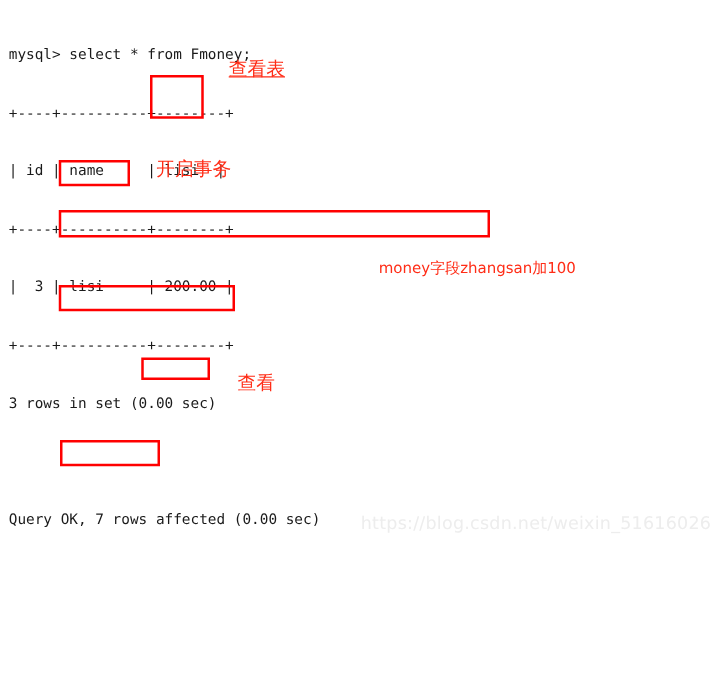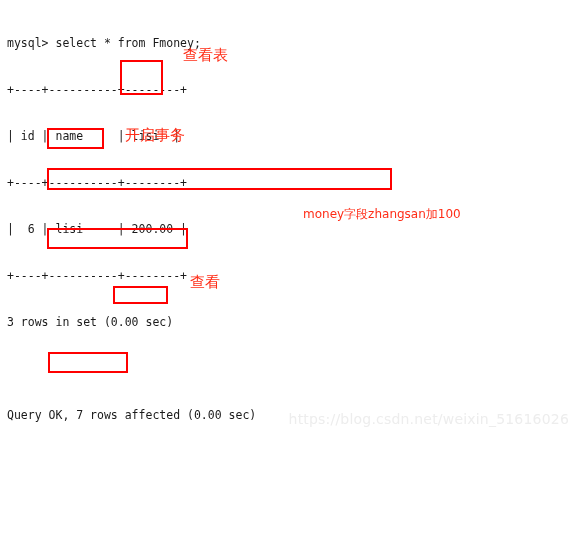--- a/index.html
+++ b/index.html
@@ -67,21 +67,21 @@
 </head>
 <body>
 
 <div id="screen">
 
   <div id="terminal">
     <div class="line">mysql&gt; select * from Fmoney;</div>
     <div class="line">+----+----------+--------+</div>
     <div class="line">| id | name     | lisi  |</div>
     <div class="line">+----+----------+--------+</div>
-    <div class="line">|  6 | lisi     | 200.00 |</div>
+    <div class="line">|  3 | lisi     | 200.00 |</div>
     <div class="line">+----+----------+--------+</div>
     <div class="line">3 rows in set (0.00 sec)</div>
     <div class="line"></div>
     <div class="line">Query OK, 7 rows affected (0.00 sec)</div>
     <div class="line"></div>
     
     
     
     
     
@@ -108,21 +108,21 @@
   </div>
 
   <div class="redbox" style="left:120px; top:60px;  width:43px;  height:35px;"></div>
   <div class="redbox" style="left:47px;  top:128px; width:57px;  height:21px;"></div>
   <div class="redbox" style="left:47px;  top:168px; width:345px; height:22px;"></div>
   <div class="redbox" style="left:47px;  top:228px; width:141px; height:21px;"></div>
   <div class="redbox" style="left:113px; top:286px; width:55px;  height:18px;"></div>
   <div class="redbox" style="left:48px;  top:352px; width:80px;  height:21px;"></div>
   <div class="redbox" style="left:108px; top:450px; width:65px;  height:22px;"></div>
 
-  <div class="annot" style="left:183px; top:47px;">查看表</div>
+  <div class="annot" style="left:183px; top:47px;text-decoration:underline;">查看表</div>
   <div class="annot" style="left:125px; top:127px;">开启事务</div>
   <div class="annot big" style="left:303px; top:206px;">money字段zhangsan加100</div>
-  <div class="annot" style="left:190px; top:274px;">查看</div>
+  <div class="annot" style="left:190px; top:298px;">查看</div>
   <div class="annot" style="left:203px; top:459px;text-align:right;">查看数据变回来了</div>
 
   <div id="watermark">https://blog.csdn.net/weixin_51616026</div>
 
 </div>
 
 </body></html>

